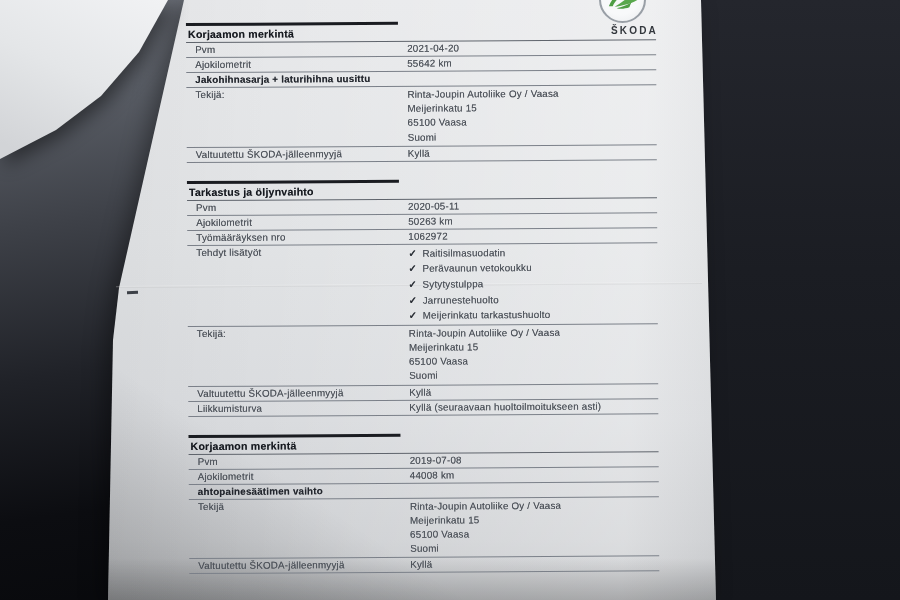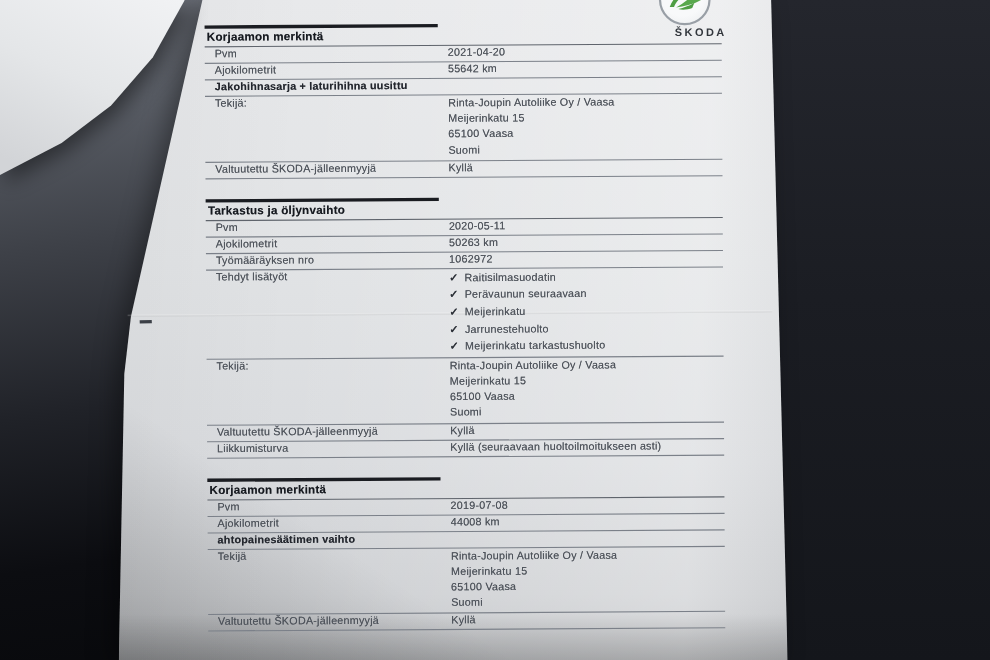--- a/index.html
+++ b/index.html
@@ -38,21 +38,21 @@
     transform:rotate(-0.4deg);
   }
   .fold-dash{position:absolute;left:127px;top:291px;width:11px;height:2.5px;background:#3c4047;transform:rotate(-2deg);}
   
   .logo-circle{
     position:absolute;left:599px;top:-24px;width:43px;height:43px;border-radius:50%;
     border:2px solid #999fa6;background:radial-gradient(circle at 45% 40%,#f8f9fa 55%,#e9ebed 100%);
   }
   .logo-circle svg{position:absolute;left:2px;top:2px;}
   .logo-text{
-    position:absolute;left:600px;top:25px;width:74px;text-align:center;
+    position:absolute;left:584px;top:25px;width:74px;text-align:right;
     font-size:10px;font-weight:bold;color:#33373d;letter-spacing:2.2px;
   }
   
   .content{
     position:absolute;left:186px;top:23px;width:470px;
     transform:rotate(-0.35deg);transform-origin:18px 8px;
     color:#4e535b;font-size:9.8px;letter-spacing:.2px;
     text-shadow:0 0 .4px rgba(70,75,82,.7);
   }
   .sec{margin:0 0 0 0;}
@@ -137,22 +137,22 @@
           <div class="val">50263 km</div>
         </div>
         <div class="row">
           <span class="lbl">Työmääräyksen nro</span>
           <div class="val">1062972</div>
         </div>
         <div class="row">
           <span class="lbl">Tehdyt lisätyöt</span>
           <div class="val">
             <div class="check-item"><span class="check">✓</span><span class="check-text">Raitisilmasuodatin</span></div>
-            <div class="check-item"><span class="check">✓</span><span class="check-text">Perävaunun seuraavaan</span></div>
-            <div class="check-item"><span class="check">✓</span><span class="check-text">Meijerinkatu</span></div>
+            <div class="check-item"><span class="check">✓</span><span class="check-text">Perävaunun vetokoukku</span></div>
+            <div class="check-item"><span class="check">✓</span><span class="check-text">Sytytystulppa</span></div>
             <div class="check-item"><span class="check">✓</span><span class="check-text">Jarrunestehuolto</span></div>
             <div class="check-item"><span class="check">✓</span><span class="check-text">Meijerinkatu tarkastushuolto</span></div>
           </div>
         </div>
         <div class="row">
           <span class="lbl">Tekijä:</span>
           <div class="val">
             <div class="val-line">Rinta-Joupin Autoliike Oy / Vaasa</div>
             <div class="val-line">Meijerinkatu 15</div>
             <div class="val-line">65100 Vaasa</div>

